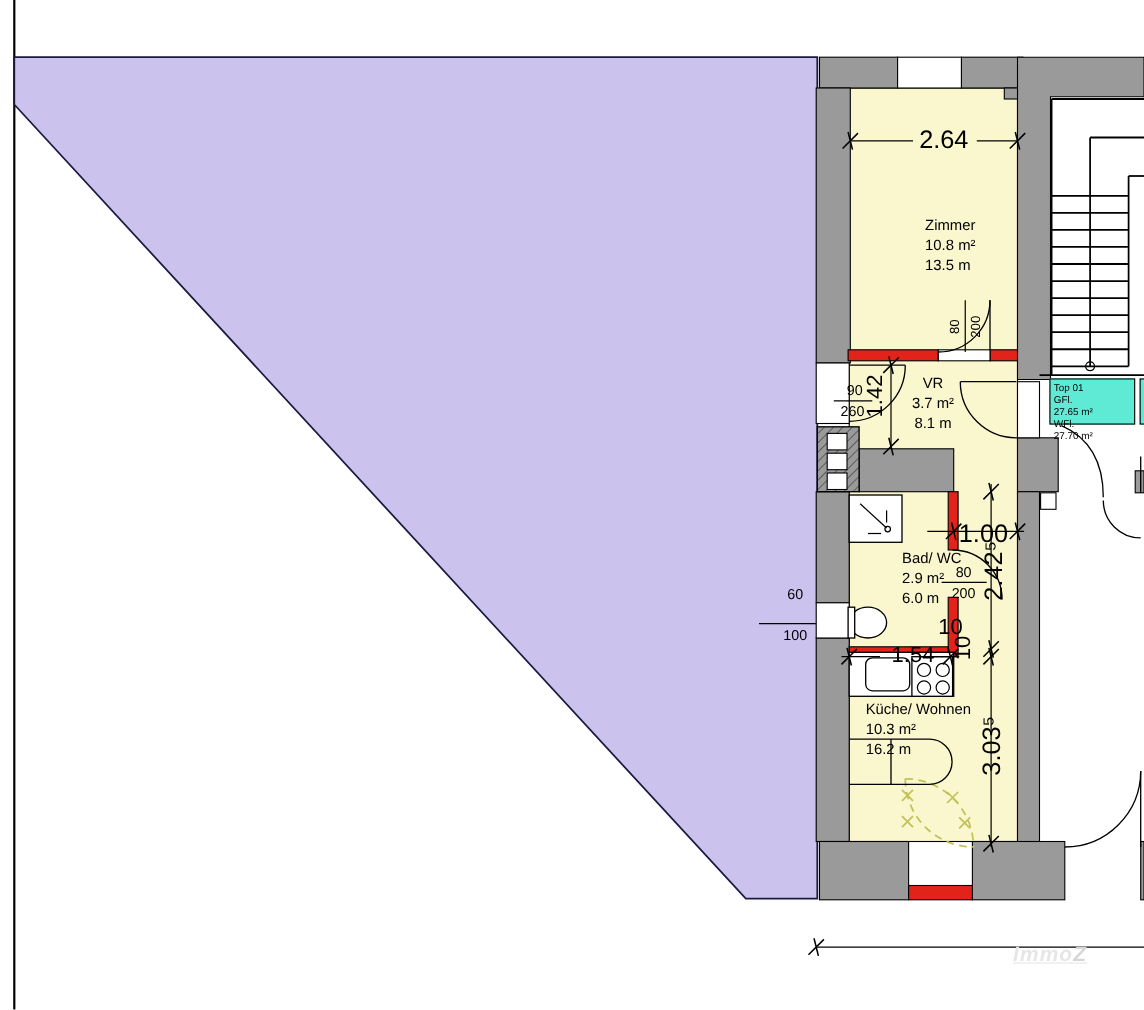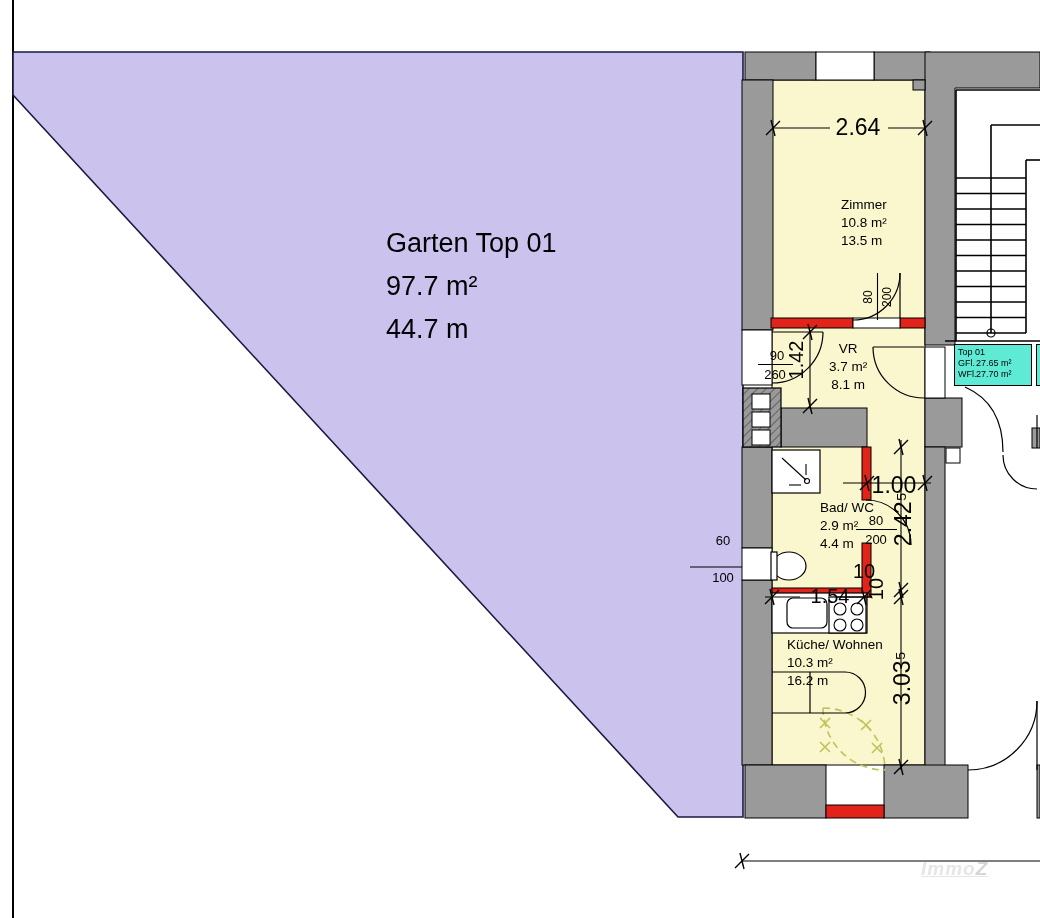--- a/index.html
+++ b/index.html
@@ -10,21 +10,21 @@
   .c{transform:translate(-50%,-50%);}
   .cr{transform:translate(-50%,-50%) rotate(-90deg);}
   .garden-label{left:386px;top:222px;font-size:27px;line-height:43px;}
   .room-label{font-size:13.5px;line-height:18px;}
   .fs23{font-size:23px;}
   .fs20{font-size:20px;}
   .fs13{font-size:13px;}
   .fs12{font-size:12px;}
   .infobox{position:absolute;background:#5eead4;border:1px solid #000;font-size:9px;
            line-height:11px;padding:2px 3px;box-sizing:border-box;color:#000;}
-  .infobox .row{display:flex;}
+  .infobox .row{display:flex;flex-direction:column;}
   .infobox .lab{width:18px;}
   .watermark{left:921px;top:858px;font-size:19px;font-style:italic;font-weight:bold;
              color:#e6e6e6;letter-spacing:1px;text-decoration:underline;}
   .watermark .z{color:#d6d6d6;}
 </style>
 </head>
 <body>
 
 <div id="plan">
 
@@ -186,40 +186,35 @@
           <path d="M894,597 L908,583 M899,582 L903,598" stroke="#000" stroke-width="1.4"></path>
           <path d="M765,604 L779,590 M770,589 L774,605" stroke="#000" stroke-width="1.4"></path>
           <path d="M857,604 L871,590 M862,589 L866,605" stroke="#000" stroke-width="1.4"></path>
           <path d="M894,604 L908,590 M899,589 L903,605" stroke="#000" stroke-width="1.4"></path>
           <path d="M894,774 L908,760 M899,759 L903,775" stroke="#000" stroke-width="1.4"></path>
           <path d="M735,868 L749,854 M740,853 L744,869" stroke="#000" stroke-width="1.4"></path>
         </g>
     </g>
   </svg>
 
-  <div class="t garden-label">
-    <div>Garten Top 01</div>
-    <div>97.7 m²</div>
-    <div>44.7 m</div>
-  </div>
 
   <div class="t room-label" style="left:841px;top:196px;">
     <div>Zimmer</div>
     <div>10.8 m²</div>
     <div>13.5 m</div>
   </div>
   <div class="t room-label" style="left:829px;top:340px;text-align:center;">
     <div>VR</div>
     <div>3.7 m²</div>
     <div>8.1 m</div>
   </div>
   <div class="t room-label" style="left:788px;top:499px;margin-left:32px;">
     <div>Bad/ WC</div>
     <div>2.9 m²</div>
-    <div>4.4 m</div>
+    <div>6.0 m</div>
   </div>
   <div class="t room-label" style="left:787px;top:636px;">
     <div>Küche/ Wohnen</div>
     <div>10.3 m²</div>
     <div>16.2 m</div>
   </div>
 
   <div class="t c fs23" style="left:858px;top:127px;">2.64</div>
   <div class="t cr fs20" style="left:796px;top:360px;">1.42</div>
   <div class="t c fs13" style="left:777px;top:355px;">90</div>

